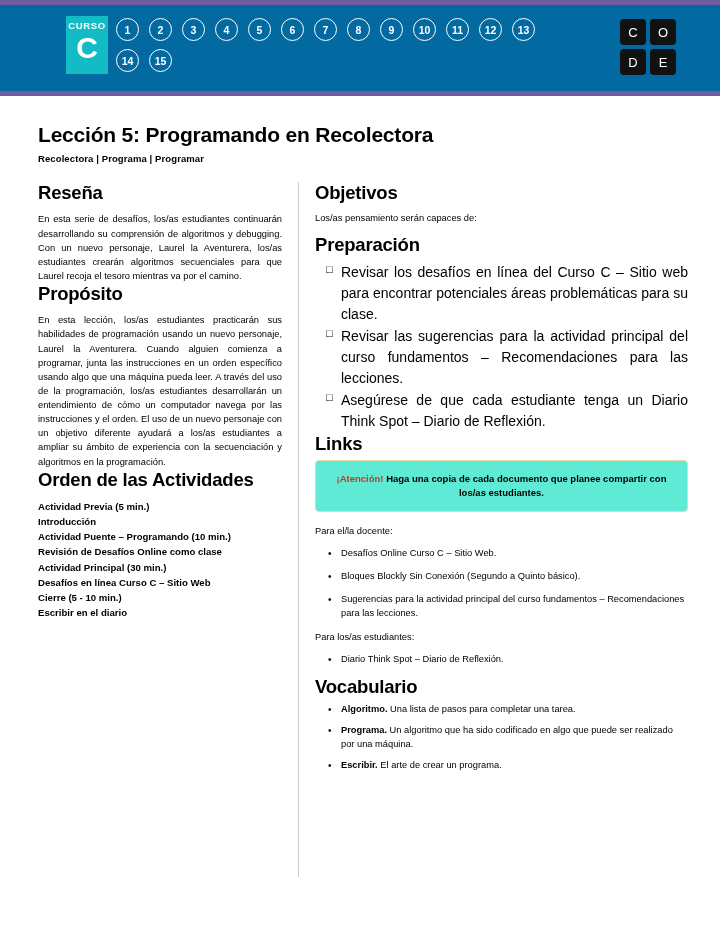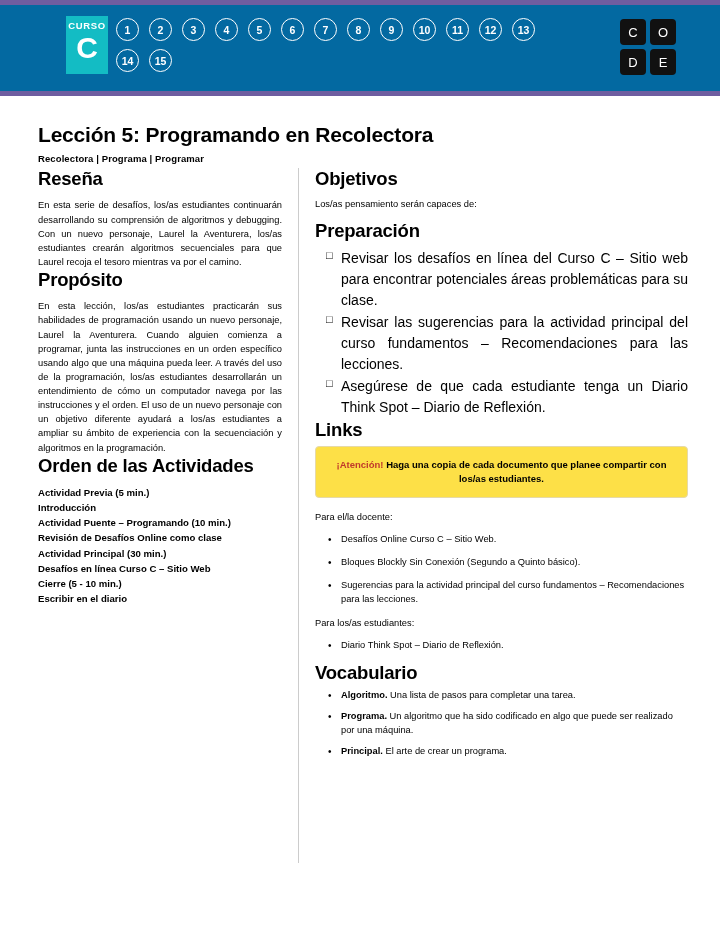--- a/index.html
+++ b/index.html
@@ -126,21 +126,21 @@
   }
   .doc-subtitle {
     font-size: 9.5px;
     font-weight: bold;
     margin-top: 6px;
     letter-spacing: 0.1px;
   }
 
   .columns {
     display: flex;
-    margin-top: 4px;
+    margin-top: 18px;
     position: relative;
   }
   .col-left {
     width: 272px;
     padding-left: 12px;
     padding-right: 16px;
     box-sizing: border-box;
   }
   .divider {
     width: 1px;
@@ -223,21 +223,21 @@
 
   .activity-list {
     font-size: 9.6px;
     font-weight: bold;
     line-height: 1.58;
   }
   .activity-list div { white-space: nowrap; }
 
   .attention-box {
     border: 1px solid #e6d9a8;
-    background: #fde047;
+    background: #5eead4;
     border-radius: 4px;
     padding: 11px 14px;
     margin: 6px 0 13px 0;
     text-align: center;
   }
   .attention-box .att-text {
     font-size: 9.5px;
     font-weight: bold;
     line-height: 1.5;
   }
@@ -344,18 +344,18 @@
 
       <p class="lead" style="margin-top:10px;">Para los/as estudiantes:</p>
       <ul class="bullets compact">
         <li>Diario Think Spot – Diario de Reflexión.</li>
       </ul>
 
       <h2 class="section sec-gap tight">Vocabulario</h2>
       <ul class="bullets tightlist">
         <li><span class="vocab-term">Algoritmo.</span><span> Una lista de pasos para completar una tarea.</span></li>
         <li><span class="vocab-term">Programa.</span><span> Un algoritmo que ha sido codificado en algo que puede ser realizado por una máquina.</span></li>
-        <li><span class="vocab-term">Principal.</span><span> El arte de crear un programa.</span></li>
+        <li><span class="vocab-term">Escribir.</span><span> El arte de crear un programa.</span></li>
       </ul>
 
     </div>
   </div>
 </div>
 
 </body></html>

